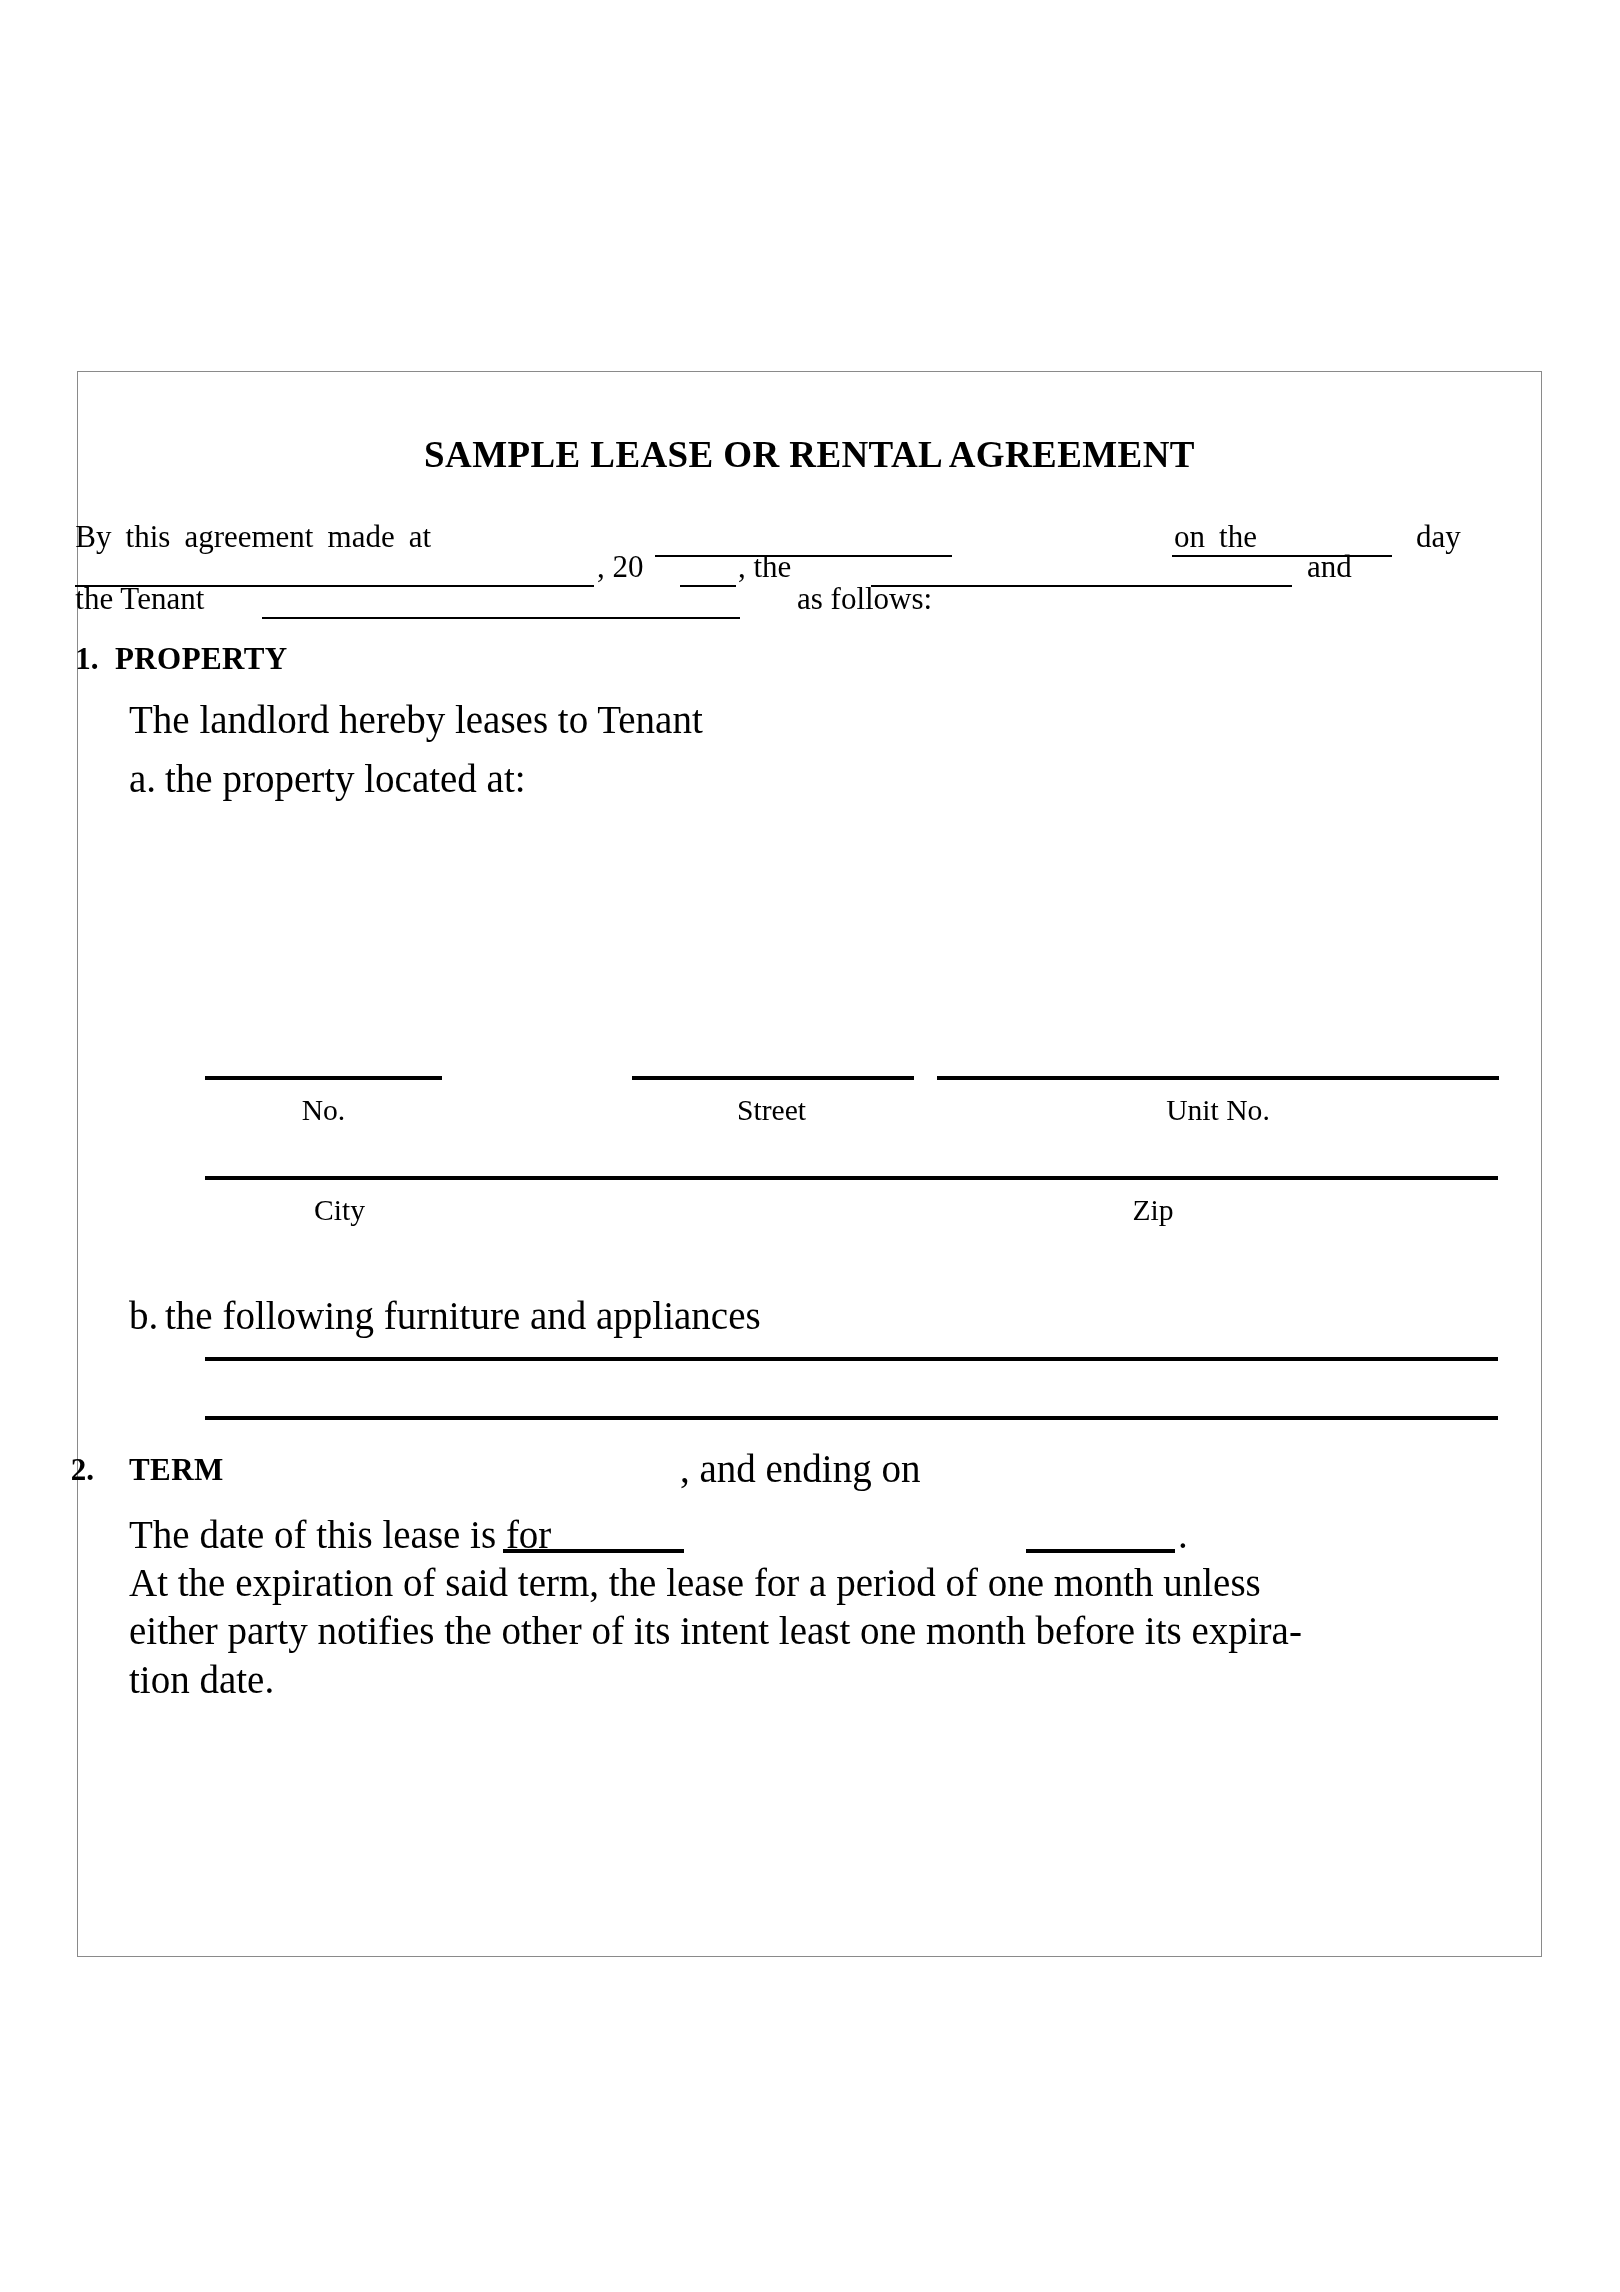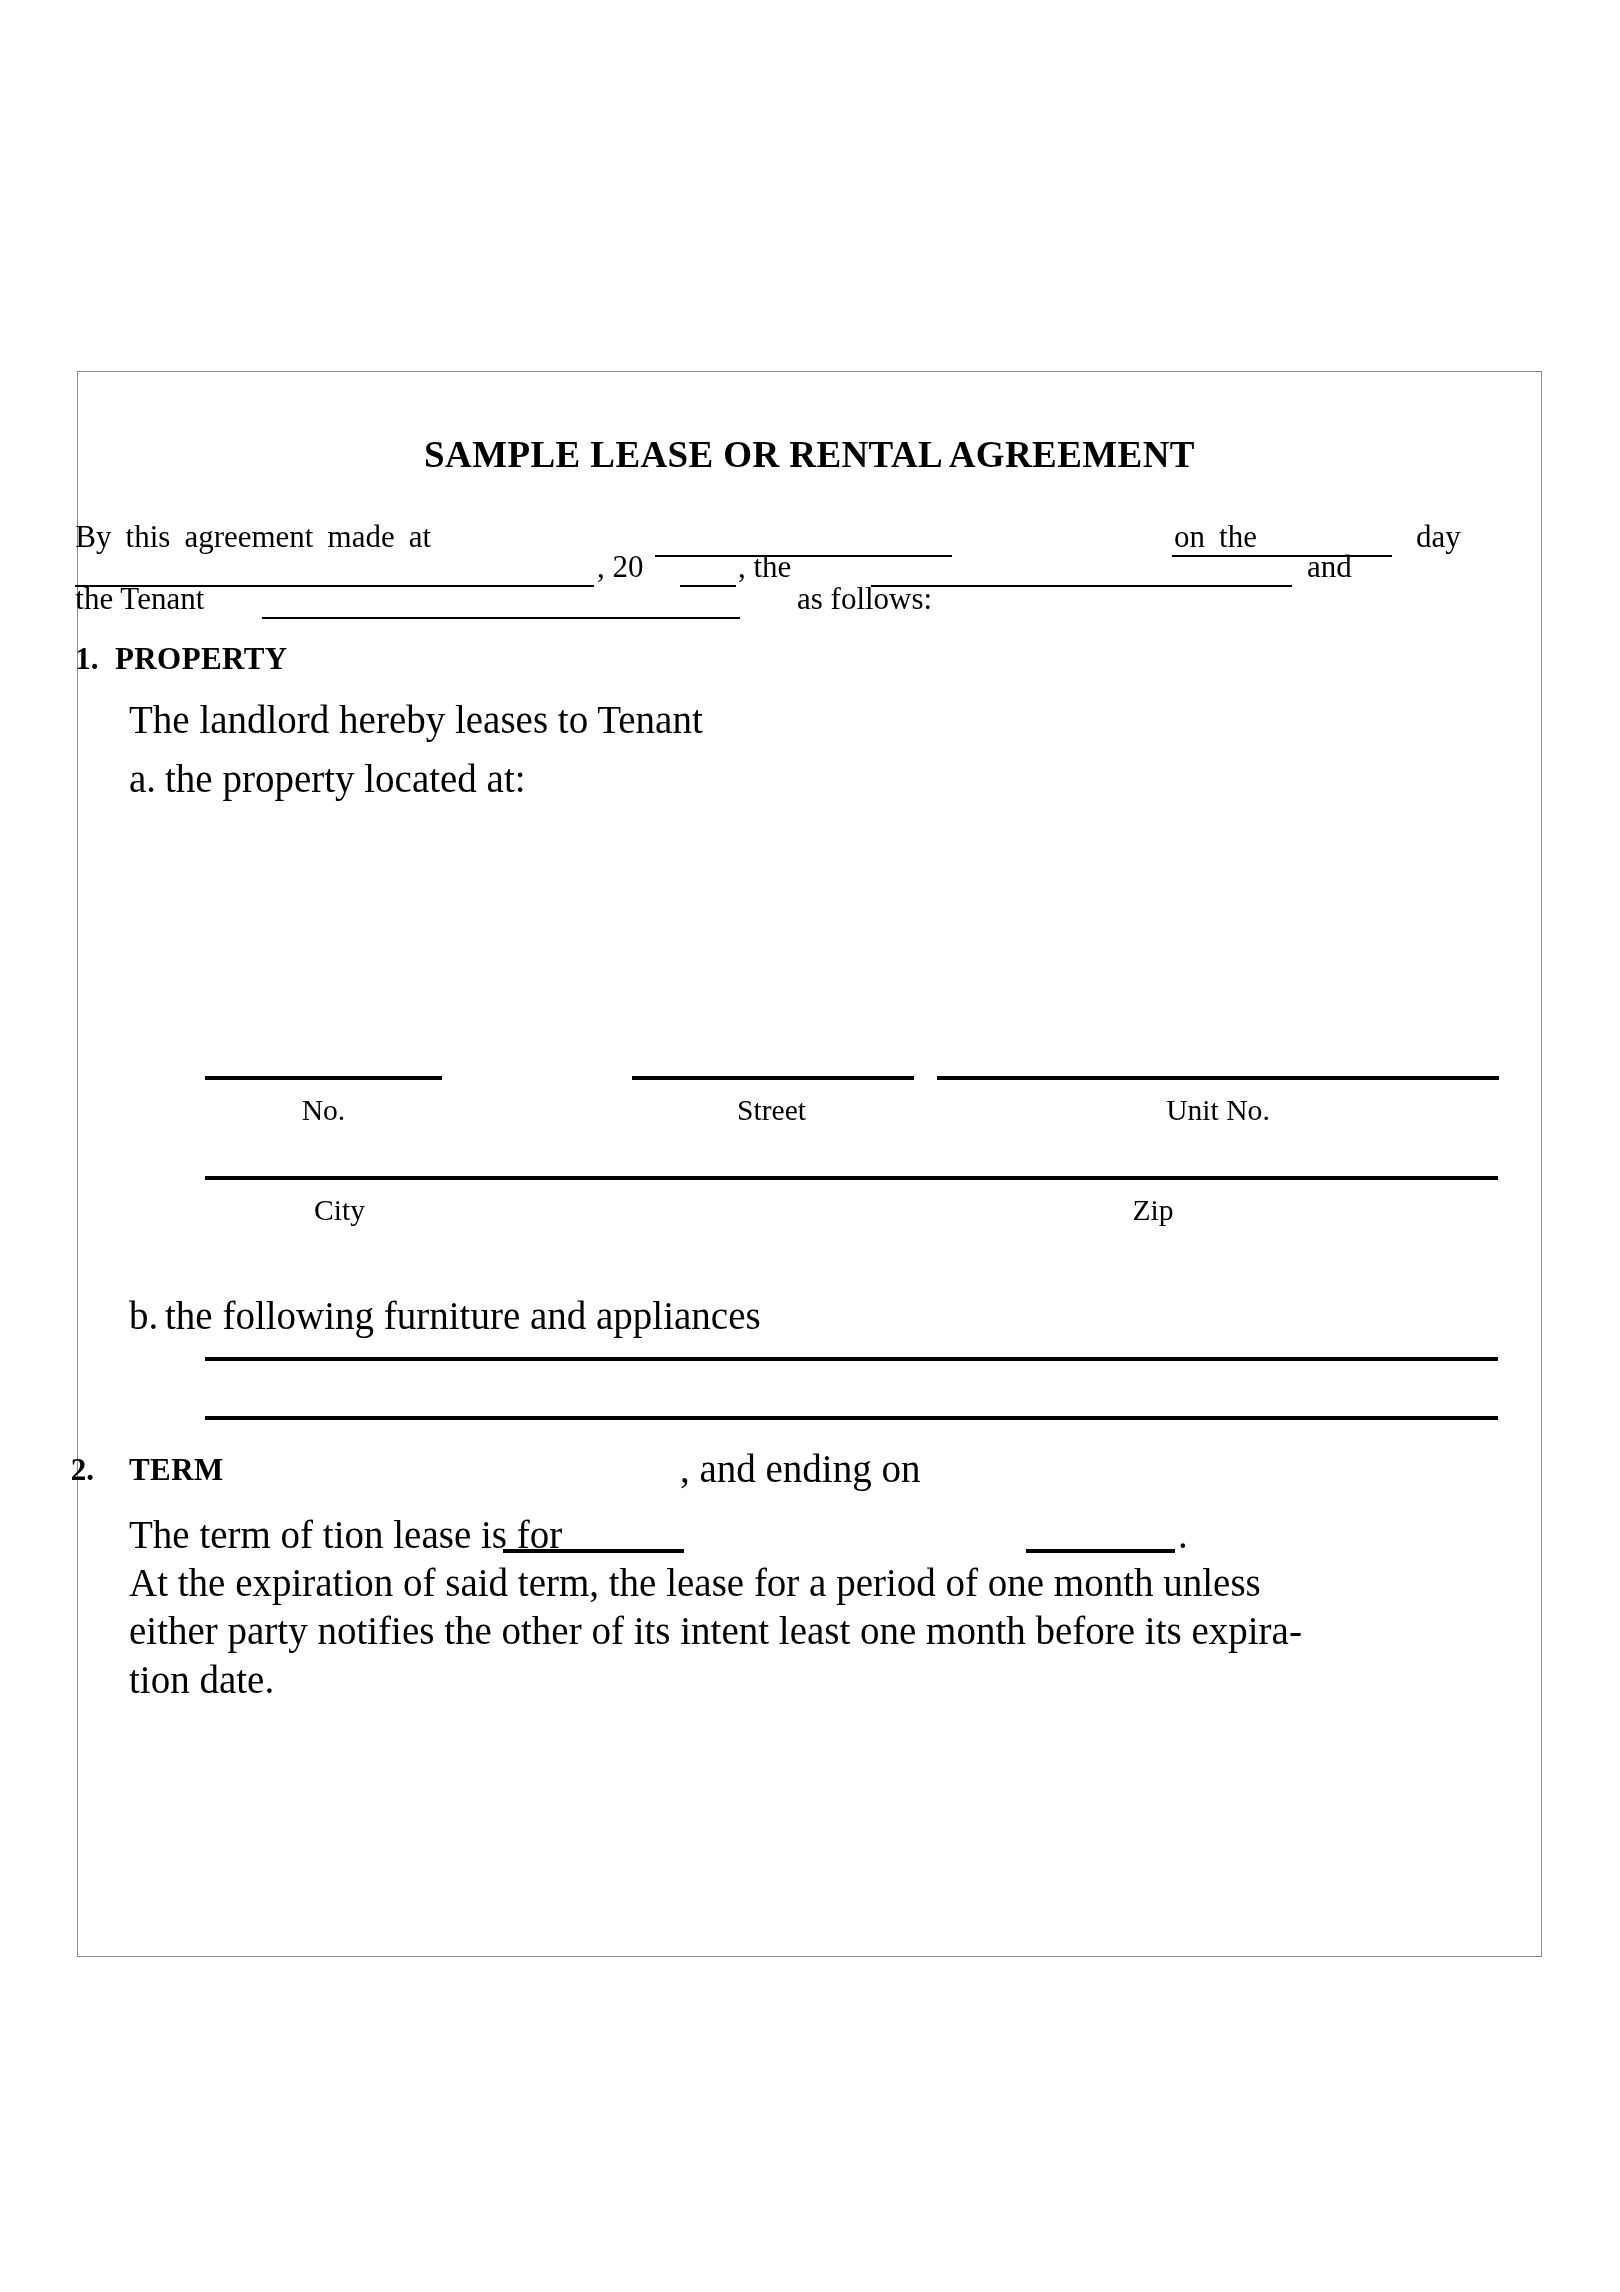--- a/index.html
+++ b/index.html
@@ -146,21 +146,21 @@
 
     <div class="body-ln" style="left:51px; top:924px;">b.</div>
     <div class="body-ln" style="left:87px; top:924px;">the following furniture and appliances</div>
 
     <div class="rule thick" style="left:127px; top:985px; width:1293px;"></div>
     <div class="rule thick" style="left:127px; top:1044px; width:1293px;"></div>
 
     <div class="sec-num plain" style="left:-7.2px; top:1080px;">2.</div>
     <div class="sec-title" style="left:51px; top:1080px;">TERM</div>
 
-    <div class="body-ln" style="left:51px; top:1143px;">The term of tion lease is for</div>
+    <div class="body-ln" style="left:51px; top:1143px;">The date of this lease is for</div>
     <div class="rule thick" style="left:425px; top:1177px; width:181px;"></div>
     <div class="body-ln" style="left:602px; top:1077px;">,  and ending on</div>
     <div class="rule thick" style="left:948px; top:1177px; width:149px;"></div>
     <div class="body-ln" style="left:1100px; top:1143px;">.</div>
 
     <div class="body-ln" style="left:51px; top:1239px;">either party notifies the other of its intent least one month before its expira-</div>
     <div class="body-ln" style="left:51px; top:1191px;">At the expiration of said term, the lease      for a period of one month unless</div>
     <div class="body-ln" style="left:51px; top:1288px;">tion date.</div>
 
   </div>

